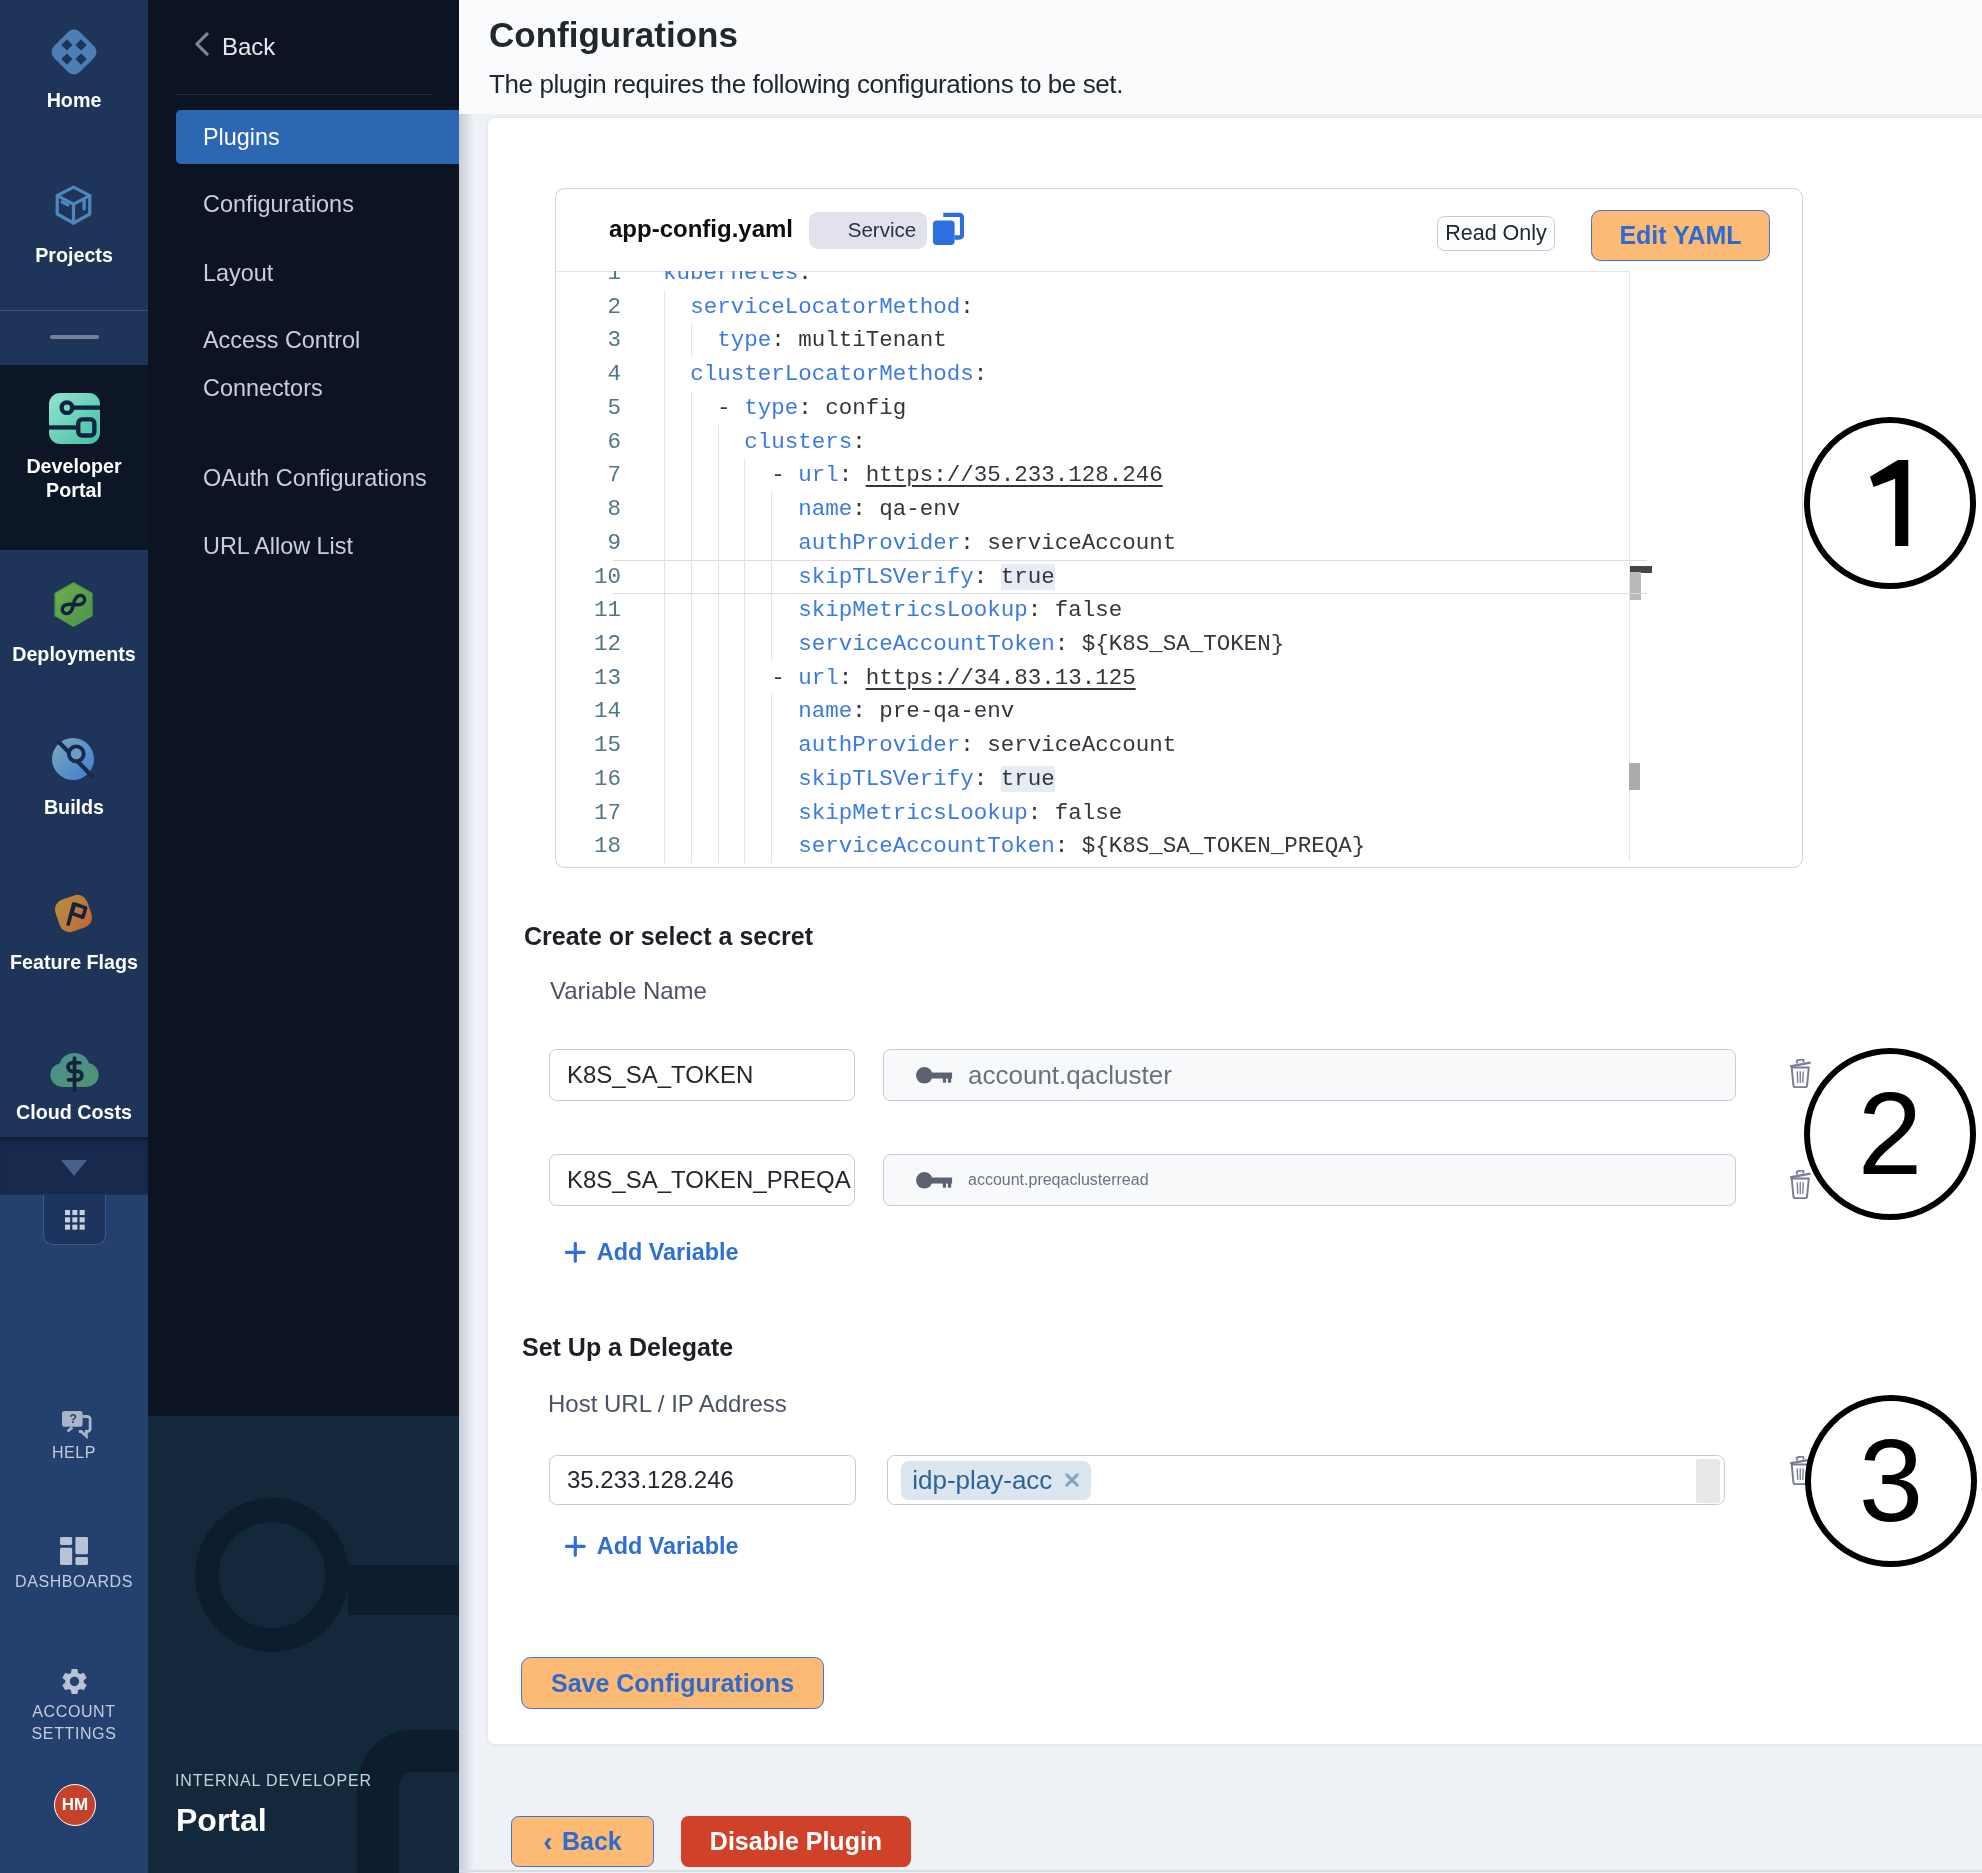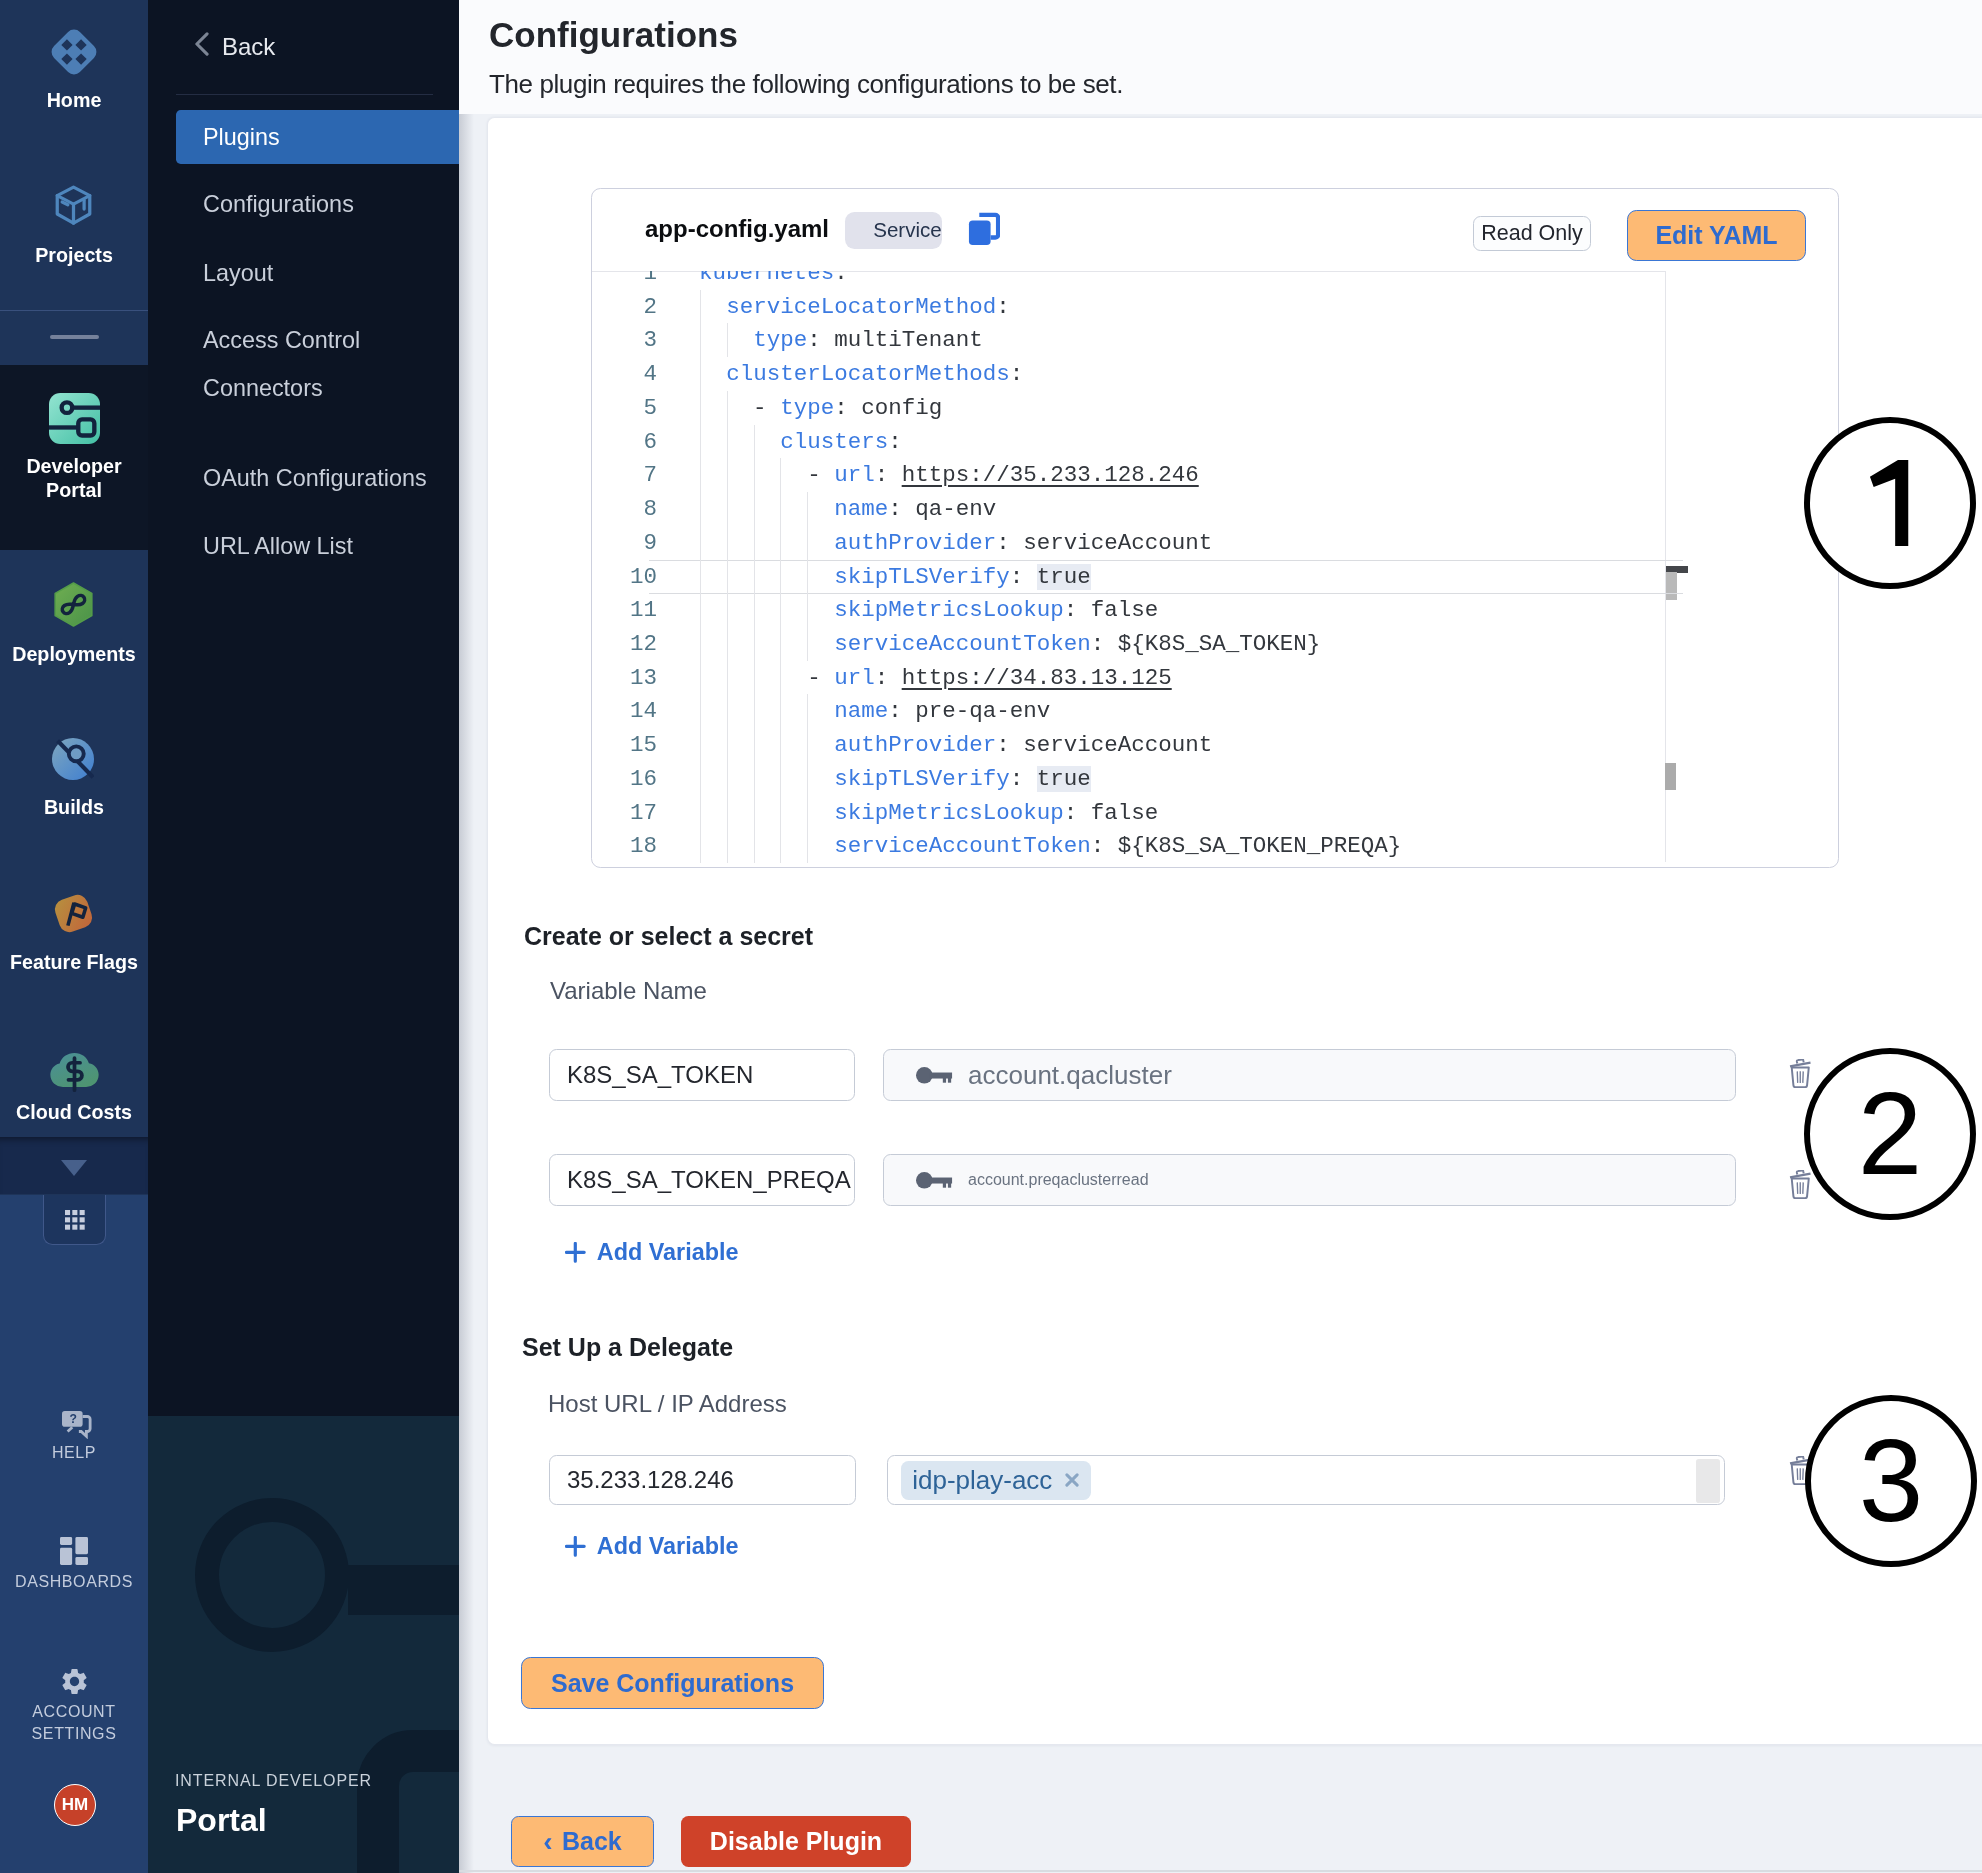--- a/index.html
+++ b/index.html
@@ -11,21 +11,21 @@
   .mod-label { position:absolute; width:148px; text-align:center; color:#fff; font-weight:600; font-size:19.7px; }
   .small-label { position:absolute; width:148px; text-align:center; color:#C3CCDD; font-weight:500; font-size:16px; letter-spacing:0.6px; }
   
   #sb2 { position:absolute; left:148px; top:0; width:311px; height:1874px; background:#0C1423; }
   .sb2item { position:absolute; left:55px; color:#C9CFDA; font-size:23.4px; }
   
   #main { position:absolute; left:459px; top:0; width:1523px; height:1874px; background:#EEF1F6; }
   #mainhead { position:absolute; left:0; top:0; width:1523px; height:114px; background:#FAFBFD; }
   #card { position:absolute; left:28px; top:117px; width:1499px; height:1628px; background:#fff; border:0.9px solid #E5E8EF; border-right:none; border-radius:7.5px 0 0 7.5px; box-shadow:0 0.9px 2.8px rgba(40,50,80,.06); }
   
-  #ed { position:absolute; left:67px; top:70px; width:1248px; height:680px; background:#fff; border:0.9px solid #CDD0DE; border-radius:9.4px;margin-left:36px; }
+  #ed { position:absolute; left:67px; top:70px; width:1248px; height:680px; background:#fff; border:0.9px solid #CDD0DE; border-radius:9.4px; }
   .btn { position:absolute; display:flex; align-items:center; justify-content:center; background:#fdba74; }
   
   #codewrap { position:absolute; left:-0.9px; top:82px; width:1092px; height:595px; overflow:hidden; }
   .cl { position:absolute; left:108px; white-space:pre; font-family:"Liberation Mono", monospace; font-size:22.5px; line-height:34px; height:34px; color:#33373D; }
   .cl b { color:#3B7AE0; font-weight:normal; }
   .cl u { text-decoration:underline; text-underline-offset:3.7px; }
   .ln { position:absolute; left:0; width:66px; text-align:right; font-family:"Liberation Mono", monospace; font-size:22.5px; line-height:34px; height:34px; color:#527586; }
   .guide { position:absolute; width:0.9px; background:#E3E4E8; }
   .hl { background:#E7EBF3; }
   
@@ -199,21 +199,21 @@
 </div>
 <div id="main">
     <div class="abs" style="left:0;top:0;width:15px;height:1874px;background:linear-gradient(to right, rgba(25,35,60,0.18), rgba(25,35,60,0));"></div>
   <div id="mainhead"></div>
   <div class="abs" style="left:30px;top:15px;font-size:35px;font-weight:700;color:#23262C;">Configurations</div>
   <div class="abs" style="left:30px;top:69px;font-size:26px;letter-spacing:-0.4px;color:#23262C;">The plugin requires the following configurations to be set.</div>
   <div id="card">
     <div id="ed">
 
       <div class="abs" style="left:53px;top:26px;font-size:24px;font-weight:700;color:#0B0D10;">app-config.yaml</div>
-      <div class="abs" style="left:253px;top:22.5px;width:97px;height:37px;background:#E1E2EC;border-radius:9.4px;display:flex;align-items:center;justify-content:center;font-size:20.6px;color:#26344D;padding-left:28px;">Service</div>
+      <div class="abs" style="left:253px;top:22.5px;width:118px;height:37px;background:#E1E2EC;border-radius:9.4px;display:flex;align-items:center;justify-content:center;font-size:20.6px;color:#26344D;padding-left:28px;">Service</div>
       <svg class="abs" style="left:376px;top:22.5px;" width="32" height="35" viewBox="0 0 34 37">
         <path d="M12 3 L29 3 C30.7 3 32 4.3 32 6 L32 24 C32 25.7 30.7 27 29 27 L24 27" fill="none" stroke="#2E6EDF" stroke-width="4.6" stroke-linejoin="round"></path>
         <rect x="1" y="9" width="23" height="26" rx="4" fill="#2E6EDF"></rect>
       </svg>
       <div class="btn" style="left:881px;top:27px;width:118px;height:35px;border:0.9px solid #C3CAD6;border-radius:7.5px;background:#FCFDFE;font-size:21.5px;color:#23262E;">Read Only</div>
       <div class="btn" style="left:1035px;top:20.6px;width:179px;height:51px;border:1.9px solid #3A76D4;border-radius:9.4px;font-size:25px;font-weight:700;color:#2E6BCF;">Edit YAML</div>
       <div class="abs" style="left:0;top:82px;width:1074px;height:0.9px;background:#E4E5EA;"></div>
 
       <div class="abs" style="left:1073px;top:83px;width:0.9px;height:590px;background:#E4E5EA;"></div>
       <div class="abs" style="left:1074px;top:377px;width:21.5px;height:6.6px;background:#44464A;"></div>

